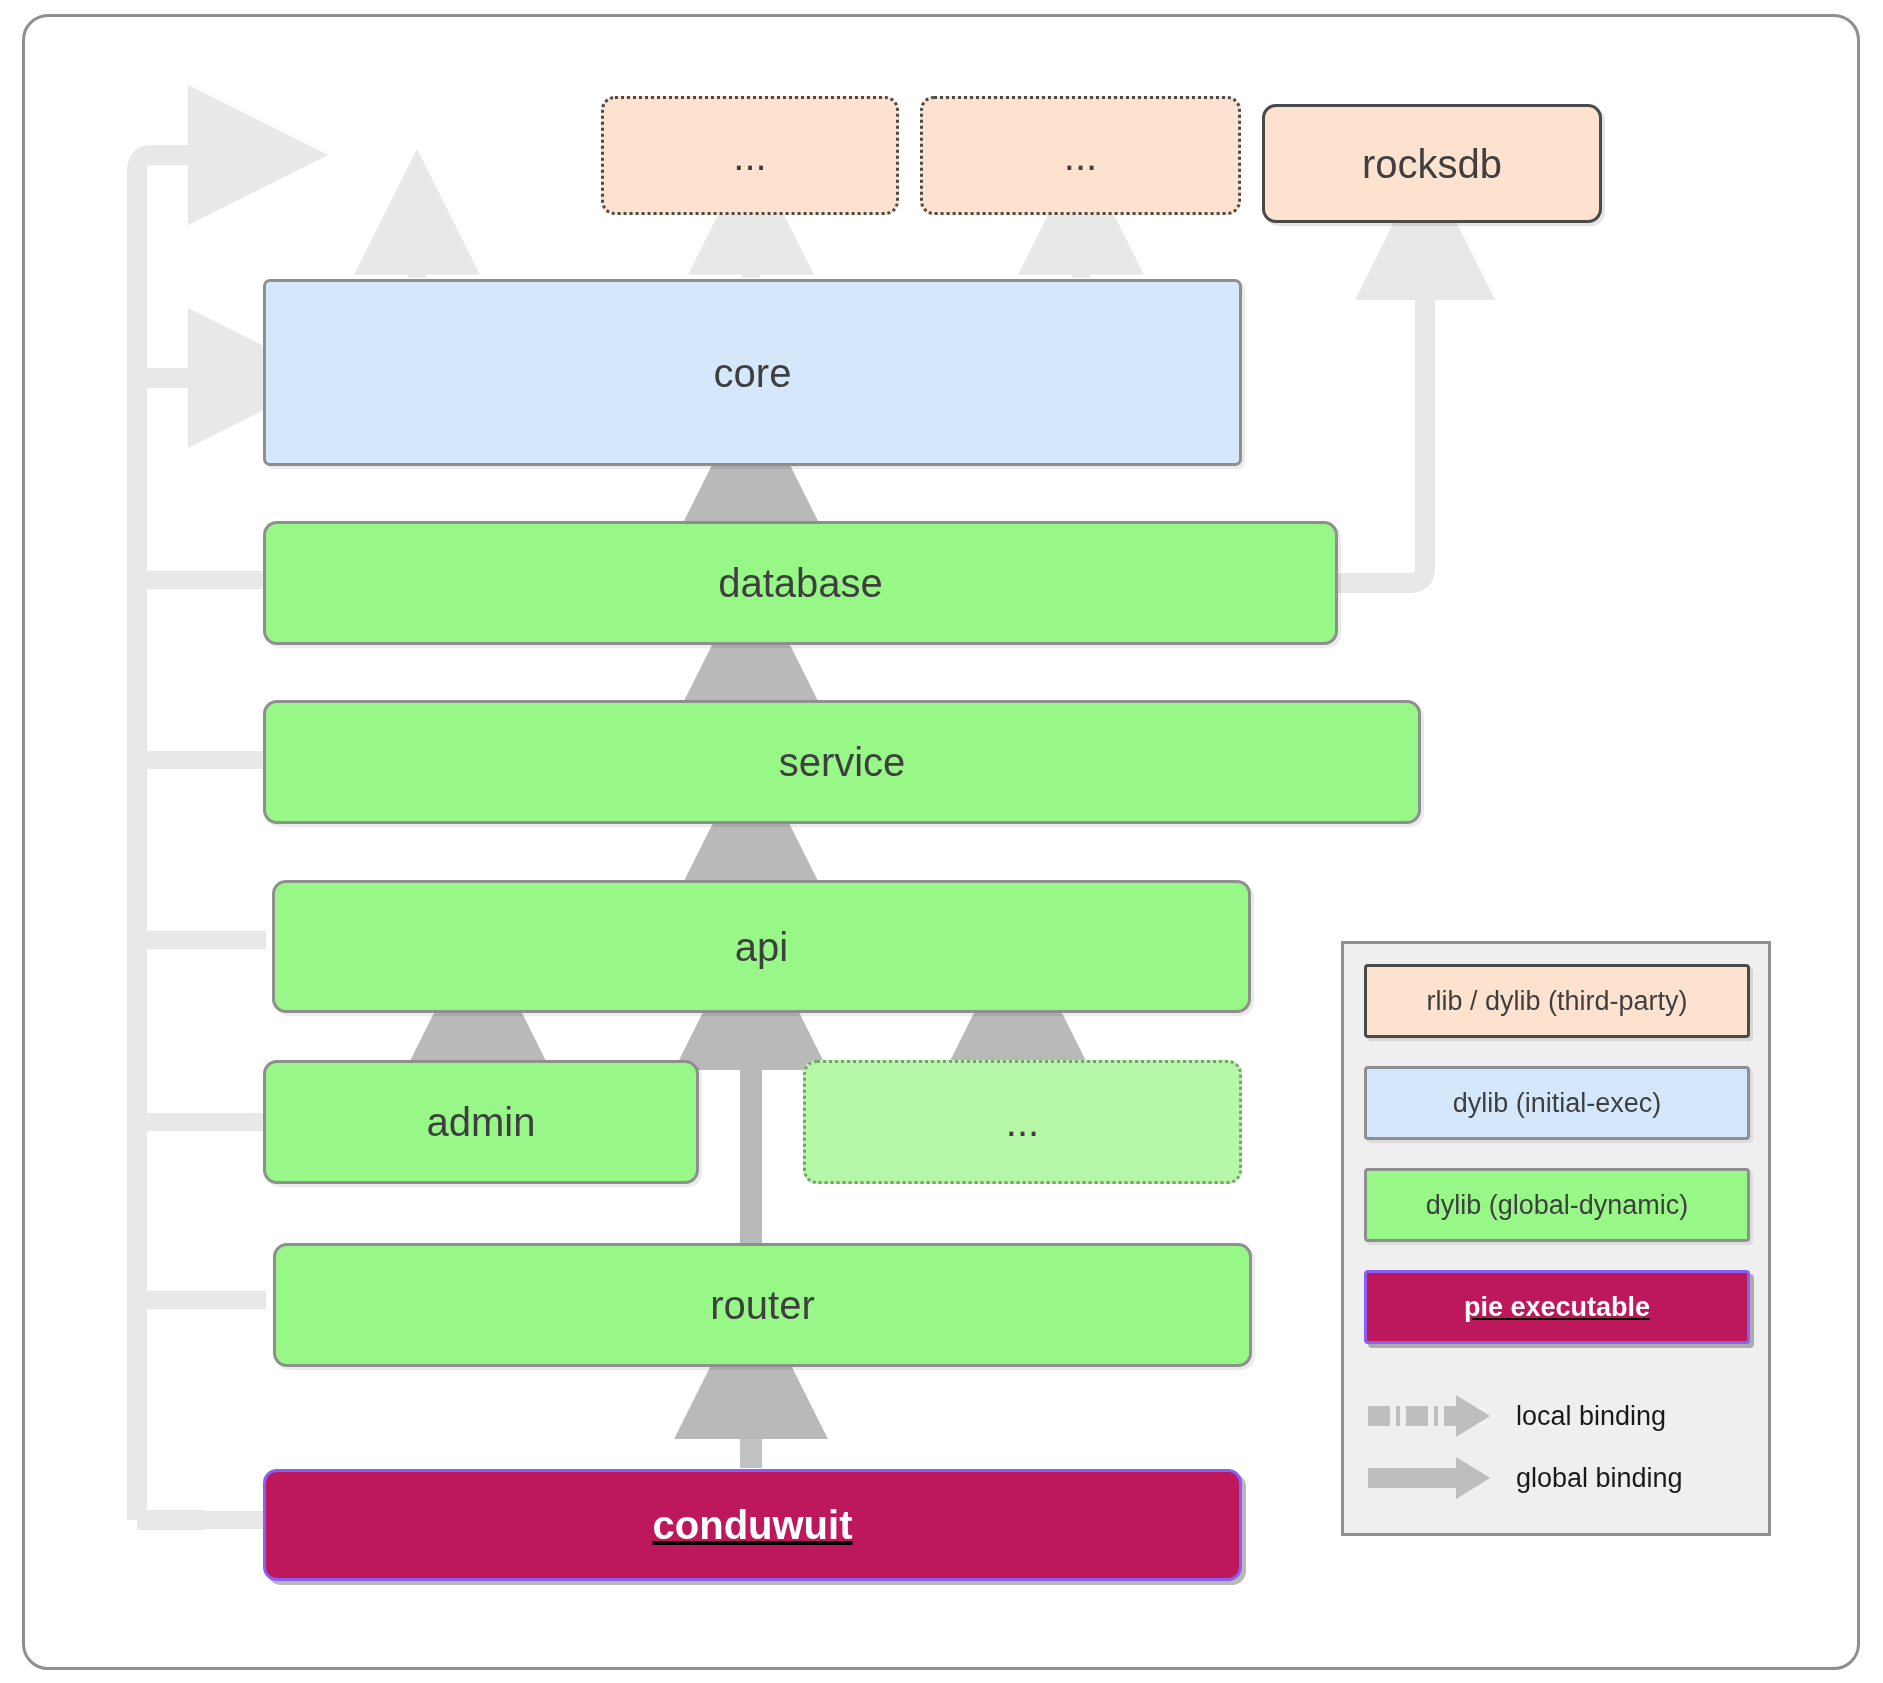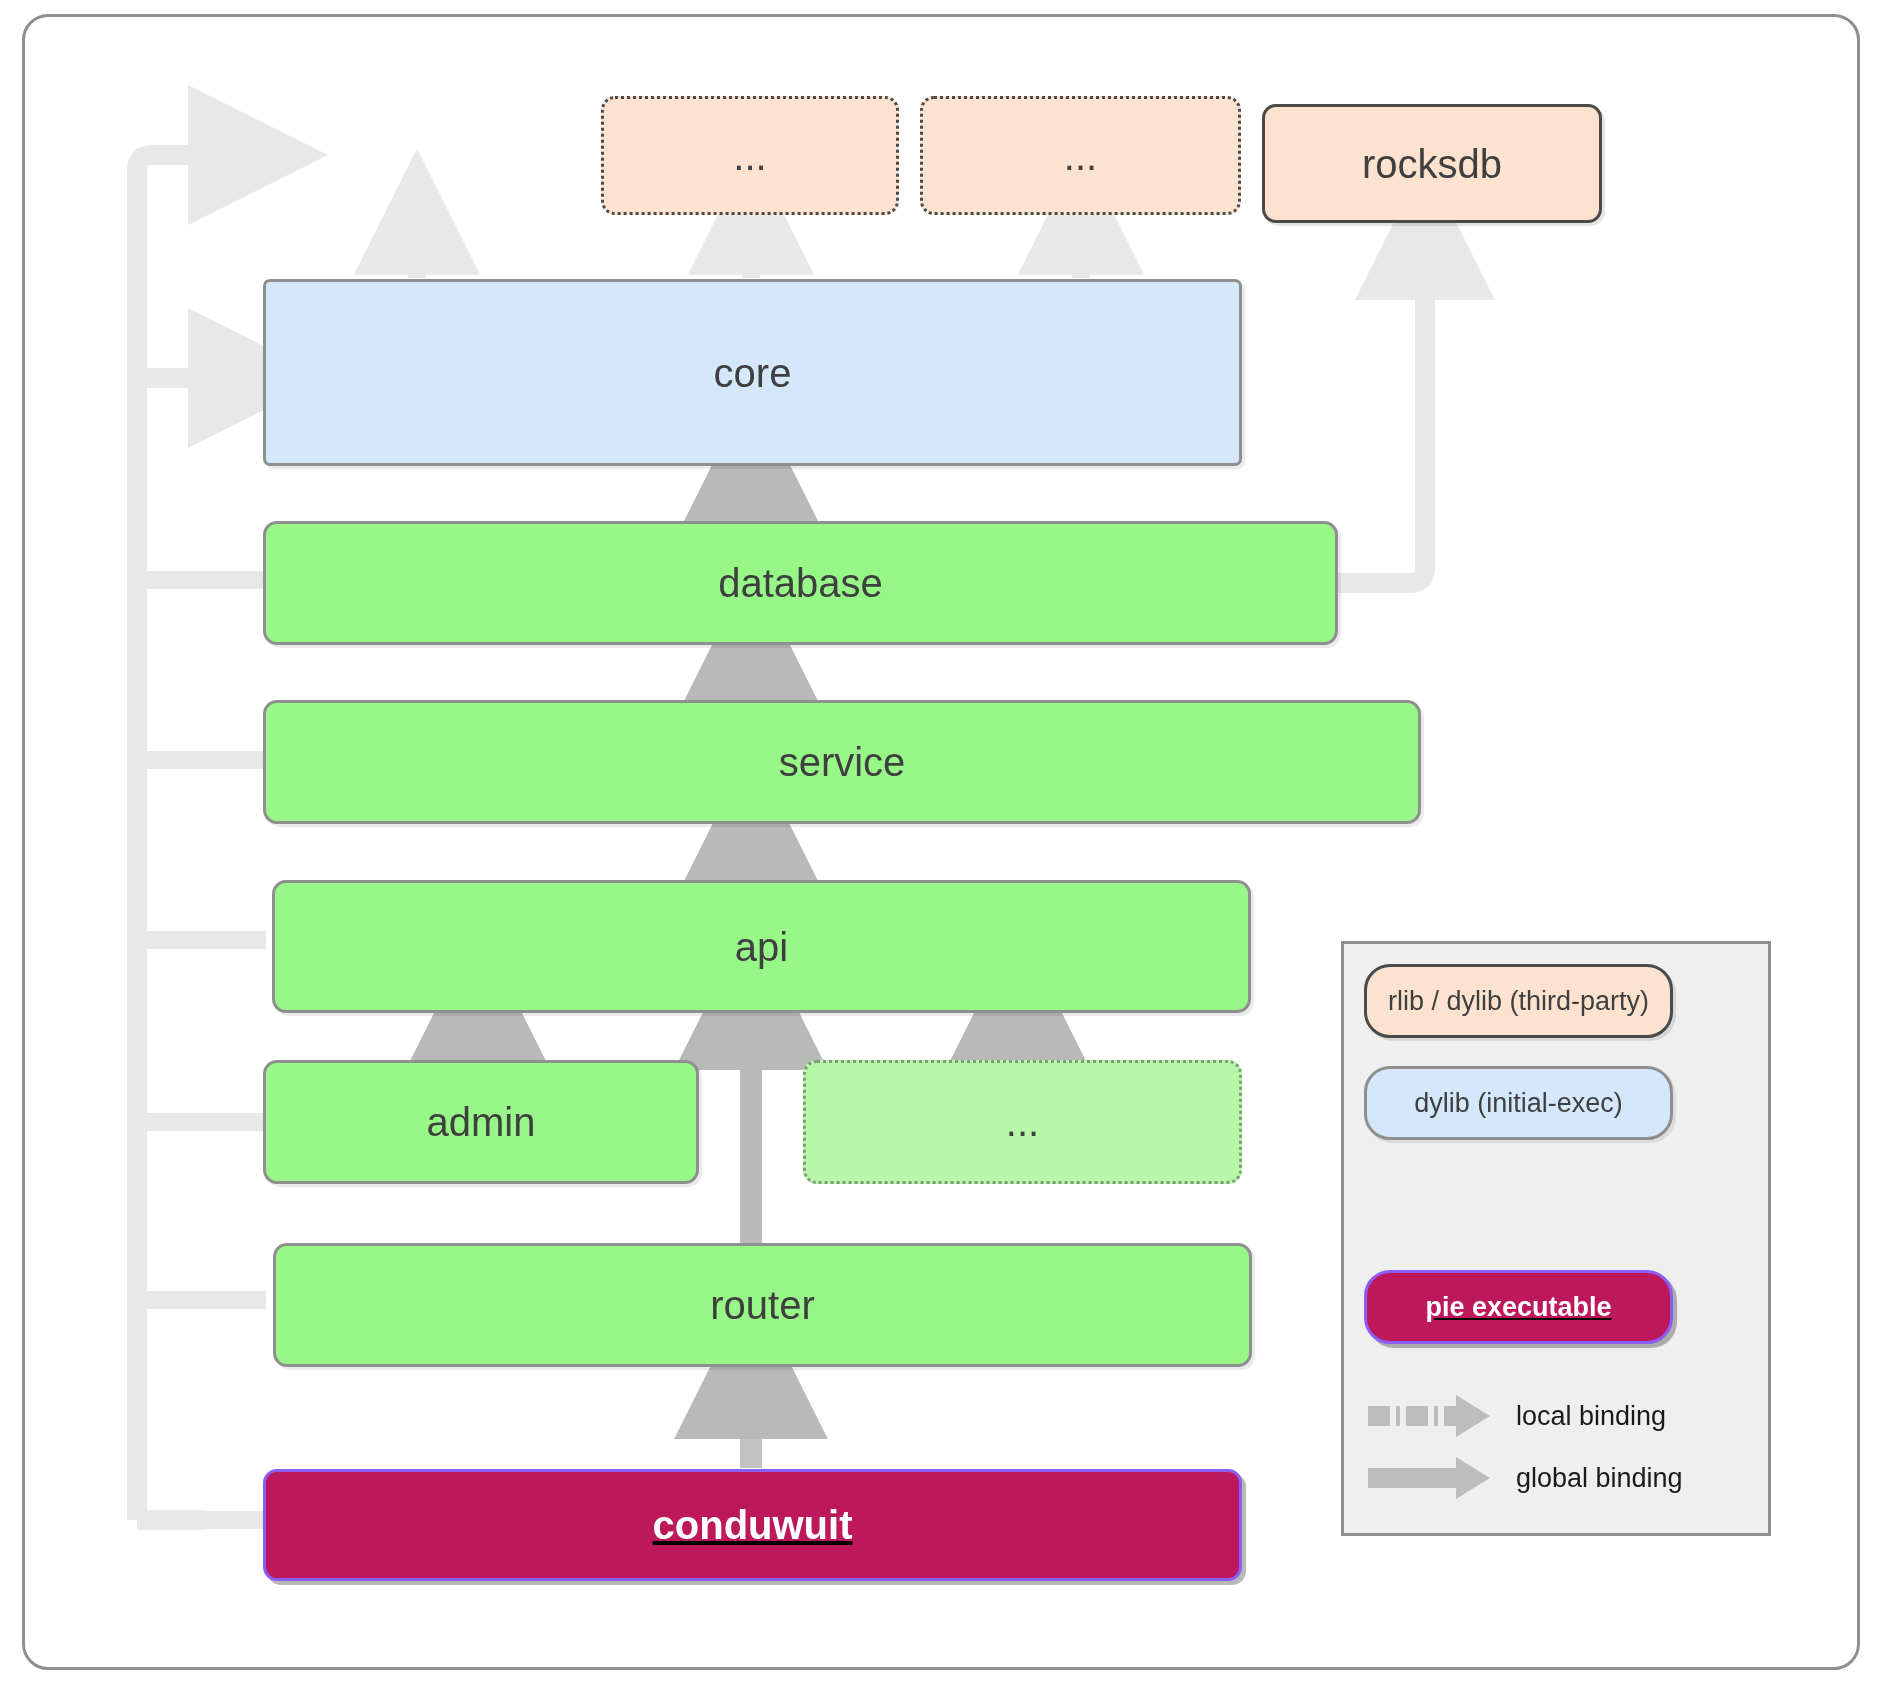--- a/index.html
+++ b/index.html
@@ -19,22 +19,22 @@
   
   .n-green{background:#97f888;border:3px solid #8f8f8f;box-shadow:3px 3px 0 rgba(0,0,0,.08);}
   .n-green-dotted{background:#b6f8a8;border:3px dotted #7d9c78;}
   
   .n-navy{background:#be185d;border:3px solid #8b5cf6;box-shadow:4px 4px 0 rgba(0,0,0,.28);text-decoration:underline;}
   .n-navy .lbl{color:#ffffff;font-weight:bold;}
 
   
   #legend{position:absolute;left:1341px;top:941px;width:430px;height:595px;
           background:#efefef;border:3px solid #8f8f8f;box-sizing:border-box;}
-  .lg-item{position:absolute;left:20px;width:309px;height:74px;box-sizing:border-box;
-           border-radius:26px;display:flex;align-items:center;justify-content:center;}
+  .lg-item{position:absolute;left:20px;width:386px;height:74px;box-sizing:border-box;
+           border-radius:4px;display:flex;align-items:center;justify-content:center;}
   .lg-item .lgl{font-size:27px;color:#3f3f3f;}
   .lg-navy .lgl{color:#fff;font-weight:bold;}
   .lg-row{position:absolute;left:20px;width:390px;height:56px;display:flex;align-items:center;}
   .lg-row .lgtext{font-size:27px;color:#1a1a1a;margin-left:22px;}
 </style>
 </head>
 <body>
 
 <div id="stage">
   <div id="frame"></div>
@@ -129,20 +129,23 @@
     <span class="lbl">conduwuit</span>
   </div>
 
   <div id="legend">
     <div class="lg-item n-orange" style="top:20px;">
       <span class="lgl">rlib / dylib (third-party)</span>
     </div>
     <div class="lg-item n-blue" style="top:122px;">
       <span class="lgl">dylib (initial-exec)</span>
     </div>
+    <div class="lg-item n-green" style="top:224px;">
+      <span class="lgl">dylib (global-dynamic)</span>
+    </div>
     <div class="lg-item n-navy lg-navy" style="top:326px;">
       <span class="lgl">pie executable</span>
     </div>
 
     <div class="lg-row" style="top:444px;">
       <svg width="130" height="50" viewBox="0 0 130 50">
         <path d="M4,25 L96,25" stroke="#bdbdbd" stroke-width="20" fill="none" stroke-dasharray="22 6 4 6 22 6 4 6"></path>
         <path d="M92,4 L126,25 L92,46 z" fill="#bdbdbd"></path>
       </svg>
       <span class="lgtext">local binding</span>

